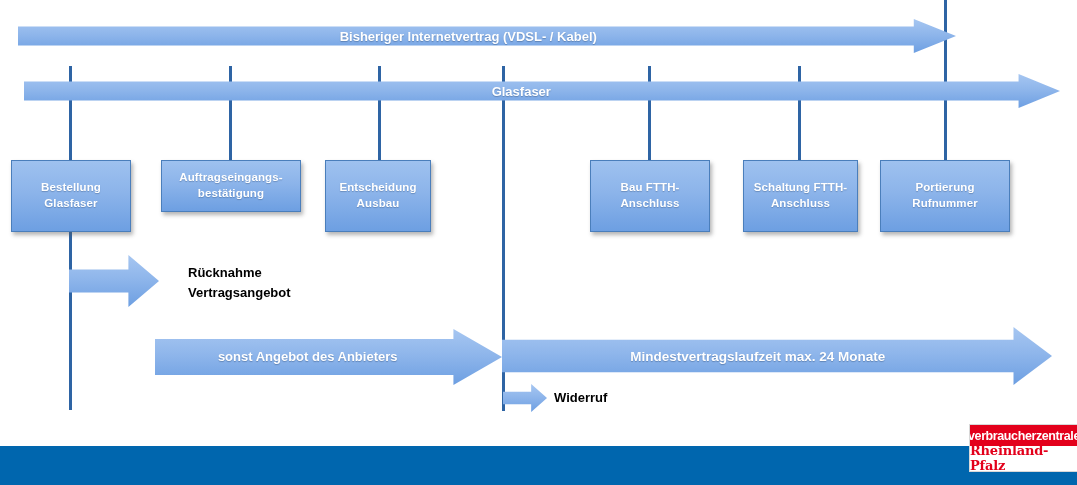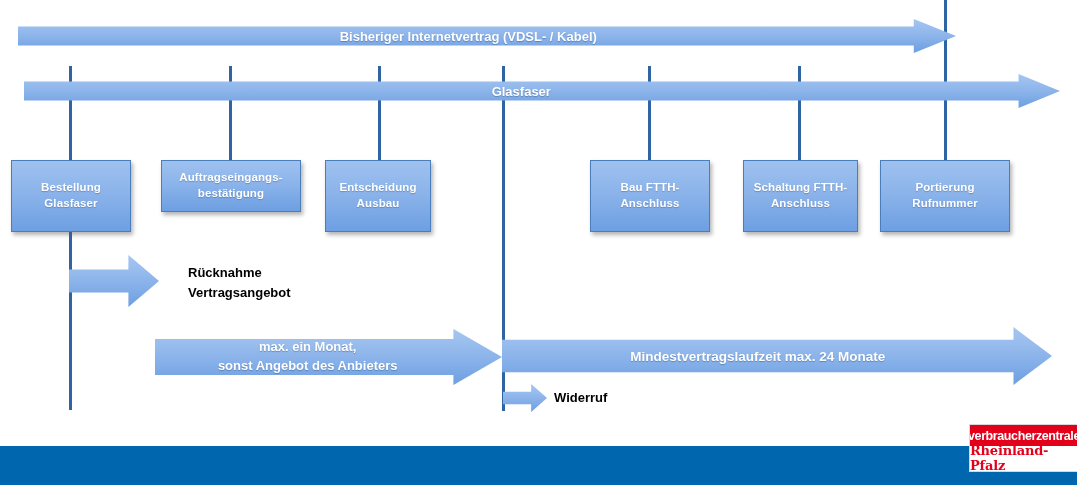--- a/index.html
+++ b/index.html
@@ -196,21 +196,20 @@
   </div>
 
   <div class="arrow" style="left:69px; top:255px; width:90px; height:52px;
               clip-path: polygon(0 28%, 66% 28%, 66% 0, 100% 50%, 66% 100%, 66% 72%, 0 72%);">
   </div>
 
   <div class="arrow" style="left:155px; top:329px; width:347px; height:56px;
               clip-path: polygon(0 18%, 86% 18%, 86% 0, 100% 50%, 86% 100%, 86% 82%, 0 82%);
               font-size:13px; line-height:1.45;">
     <span class="alabel" style="padding-right:12%;">
-      <span style="display:block;">max. ein Monat,</span>
       <span style="display:block;">sonst Angebot des Anbieters</span>
     </span>
   </div>
 
   <div class="arrow" style="left:502px; top:327px; width:550px; height:58px;
               clip-path: polygon(0 22%, 93% 22%, 93% 0, 100% 50%, 93% 100%, 93% 78%, 0 78%);
               font-size:13.5px;">
     <span class="alabel" style="padding-right:7%;">Mindestvertragslaufzeit max. 24 Monate</span>
   </div>
 

